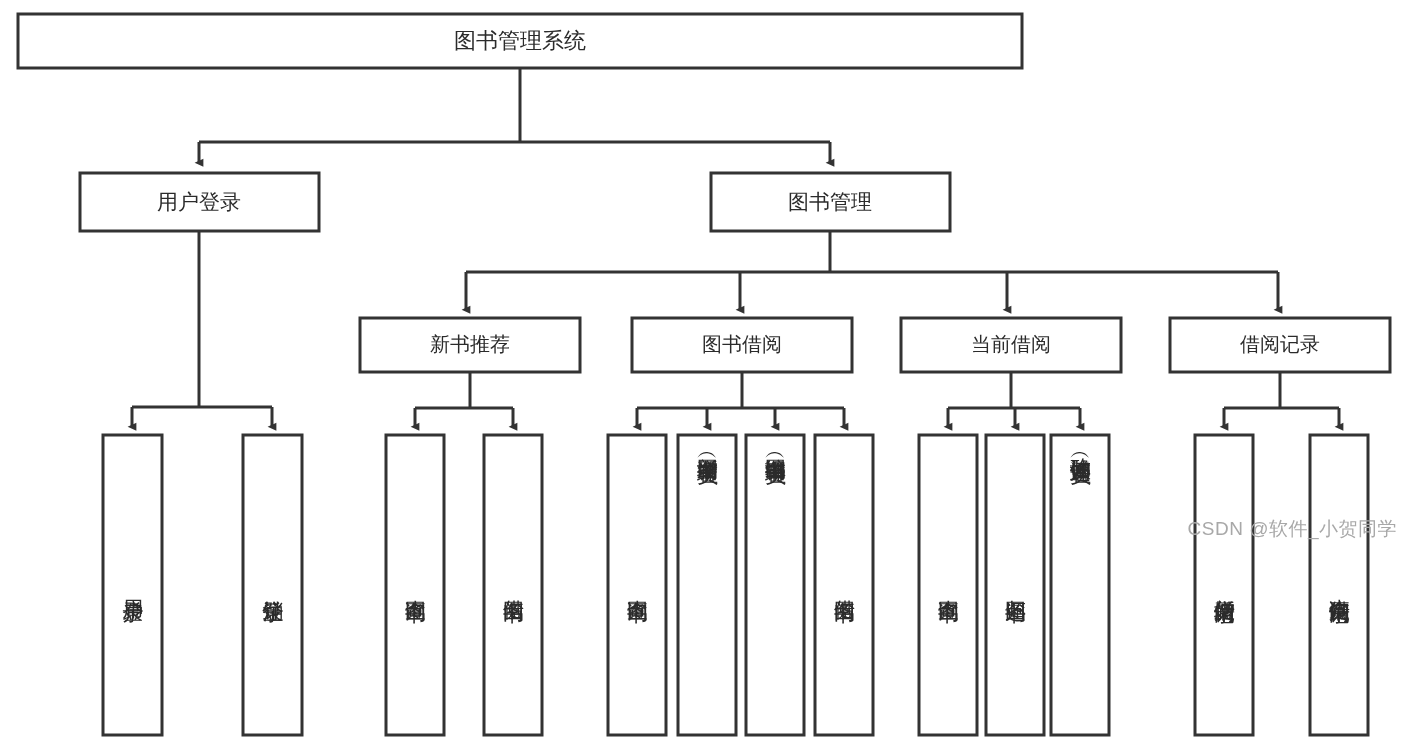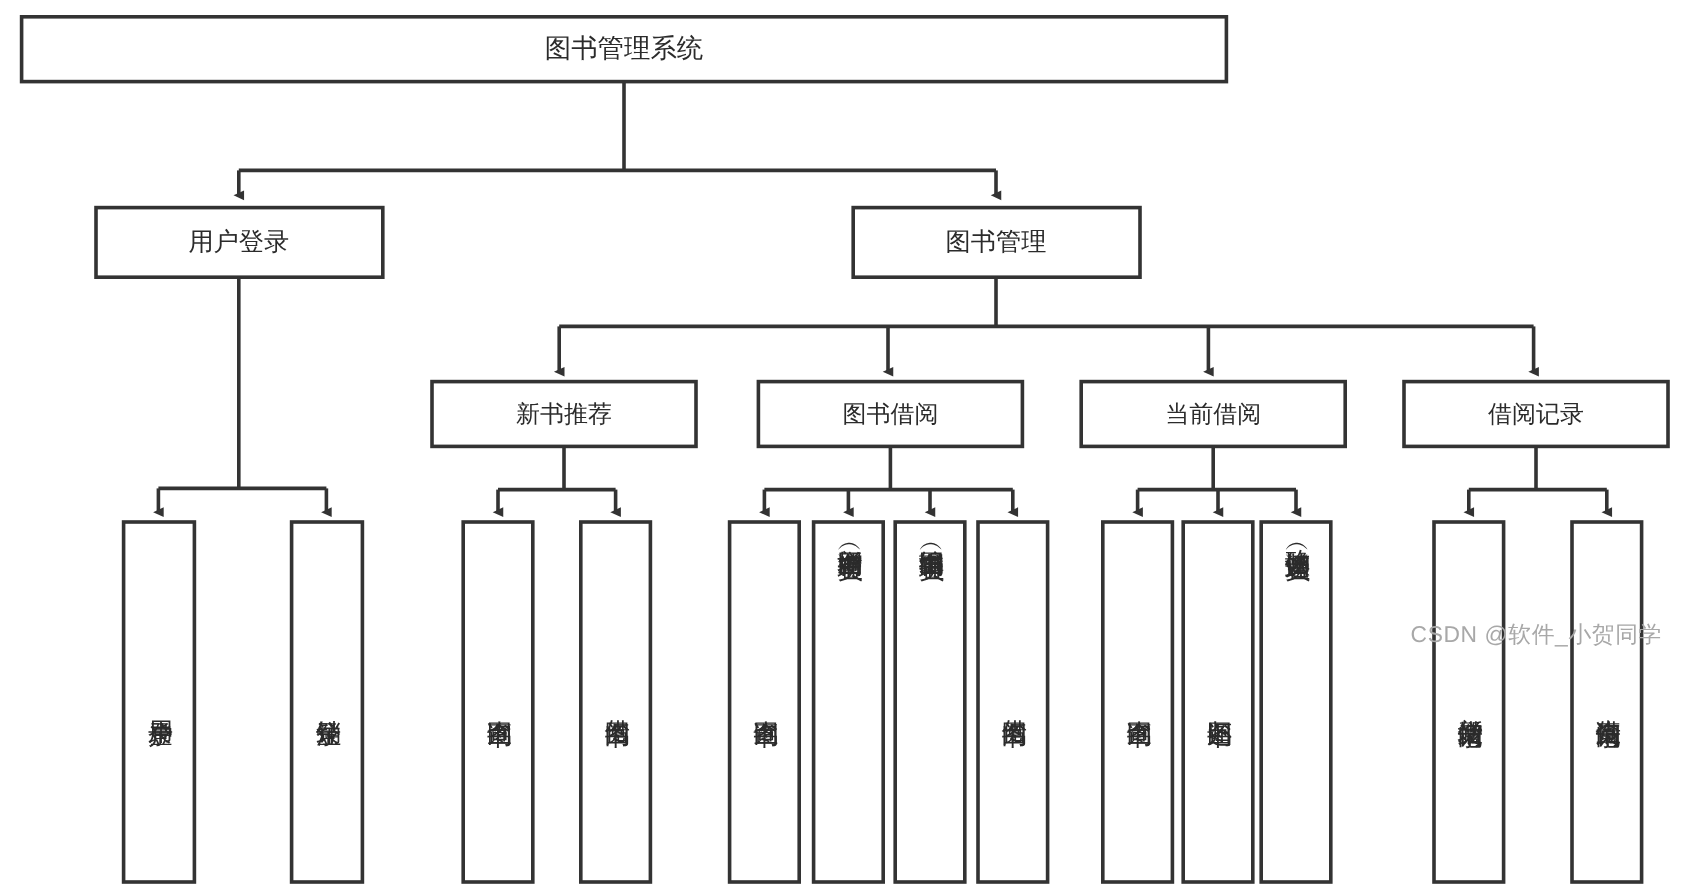--- a/index.html
+++ b/index.html
@@ -34,21 +34,21 @@
   .vbox{
     position:absolute;
     display:flex;
     align-items:center;
     justify-content:center;
     pointer-events:none;
   }
   .vbox.top-align{align-items:flex-start;padding-top:6px;}
   .watermark{
     position:absolute;
-    right:20px;bottom:6px;
+    right:8px;bottom:6px;
     font-family:"Liberation Sans","DejaVu Sans",sans-serif;
     font-size:19px;
     color:#a8a8a8;
     white-space:nowrap;
     letter-spacing:0.5px;
   }
 </style>
 </head>
 <body>
 

